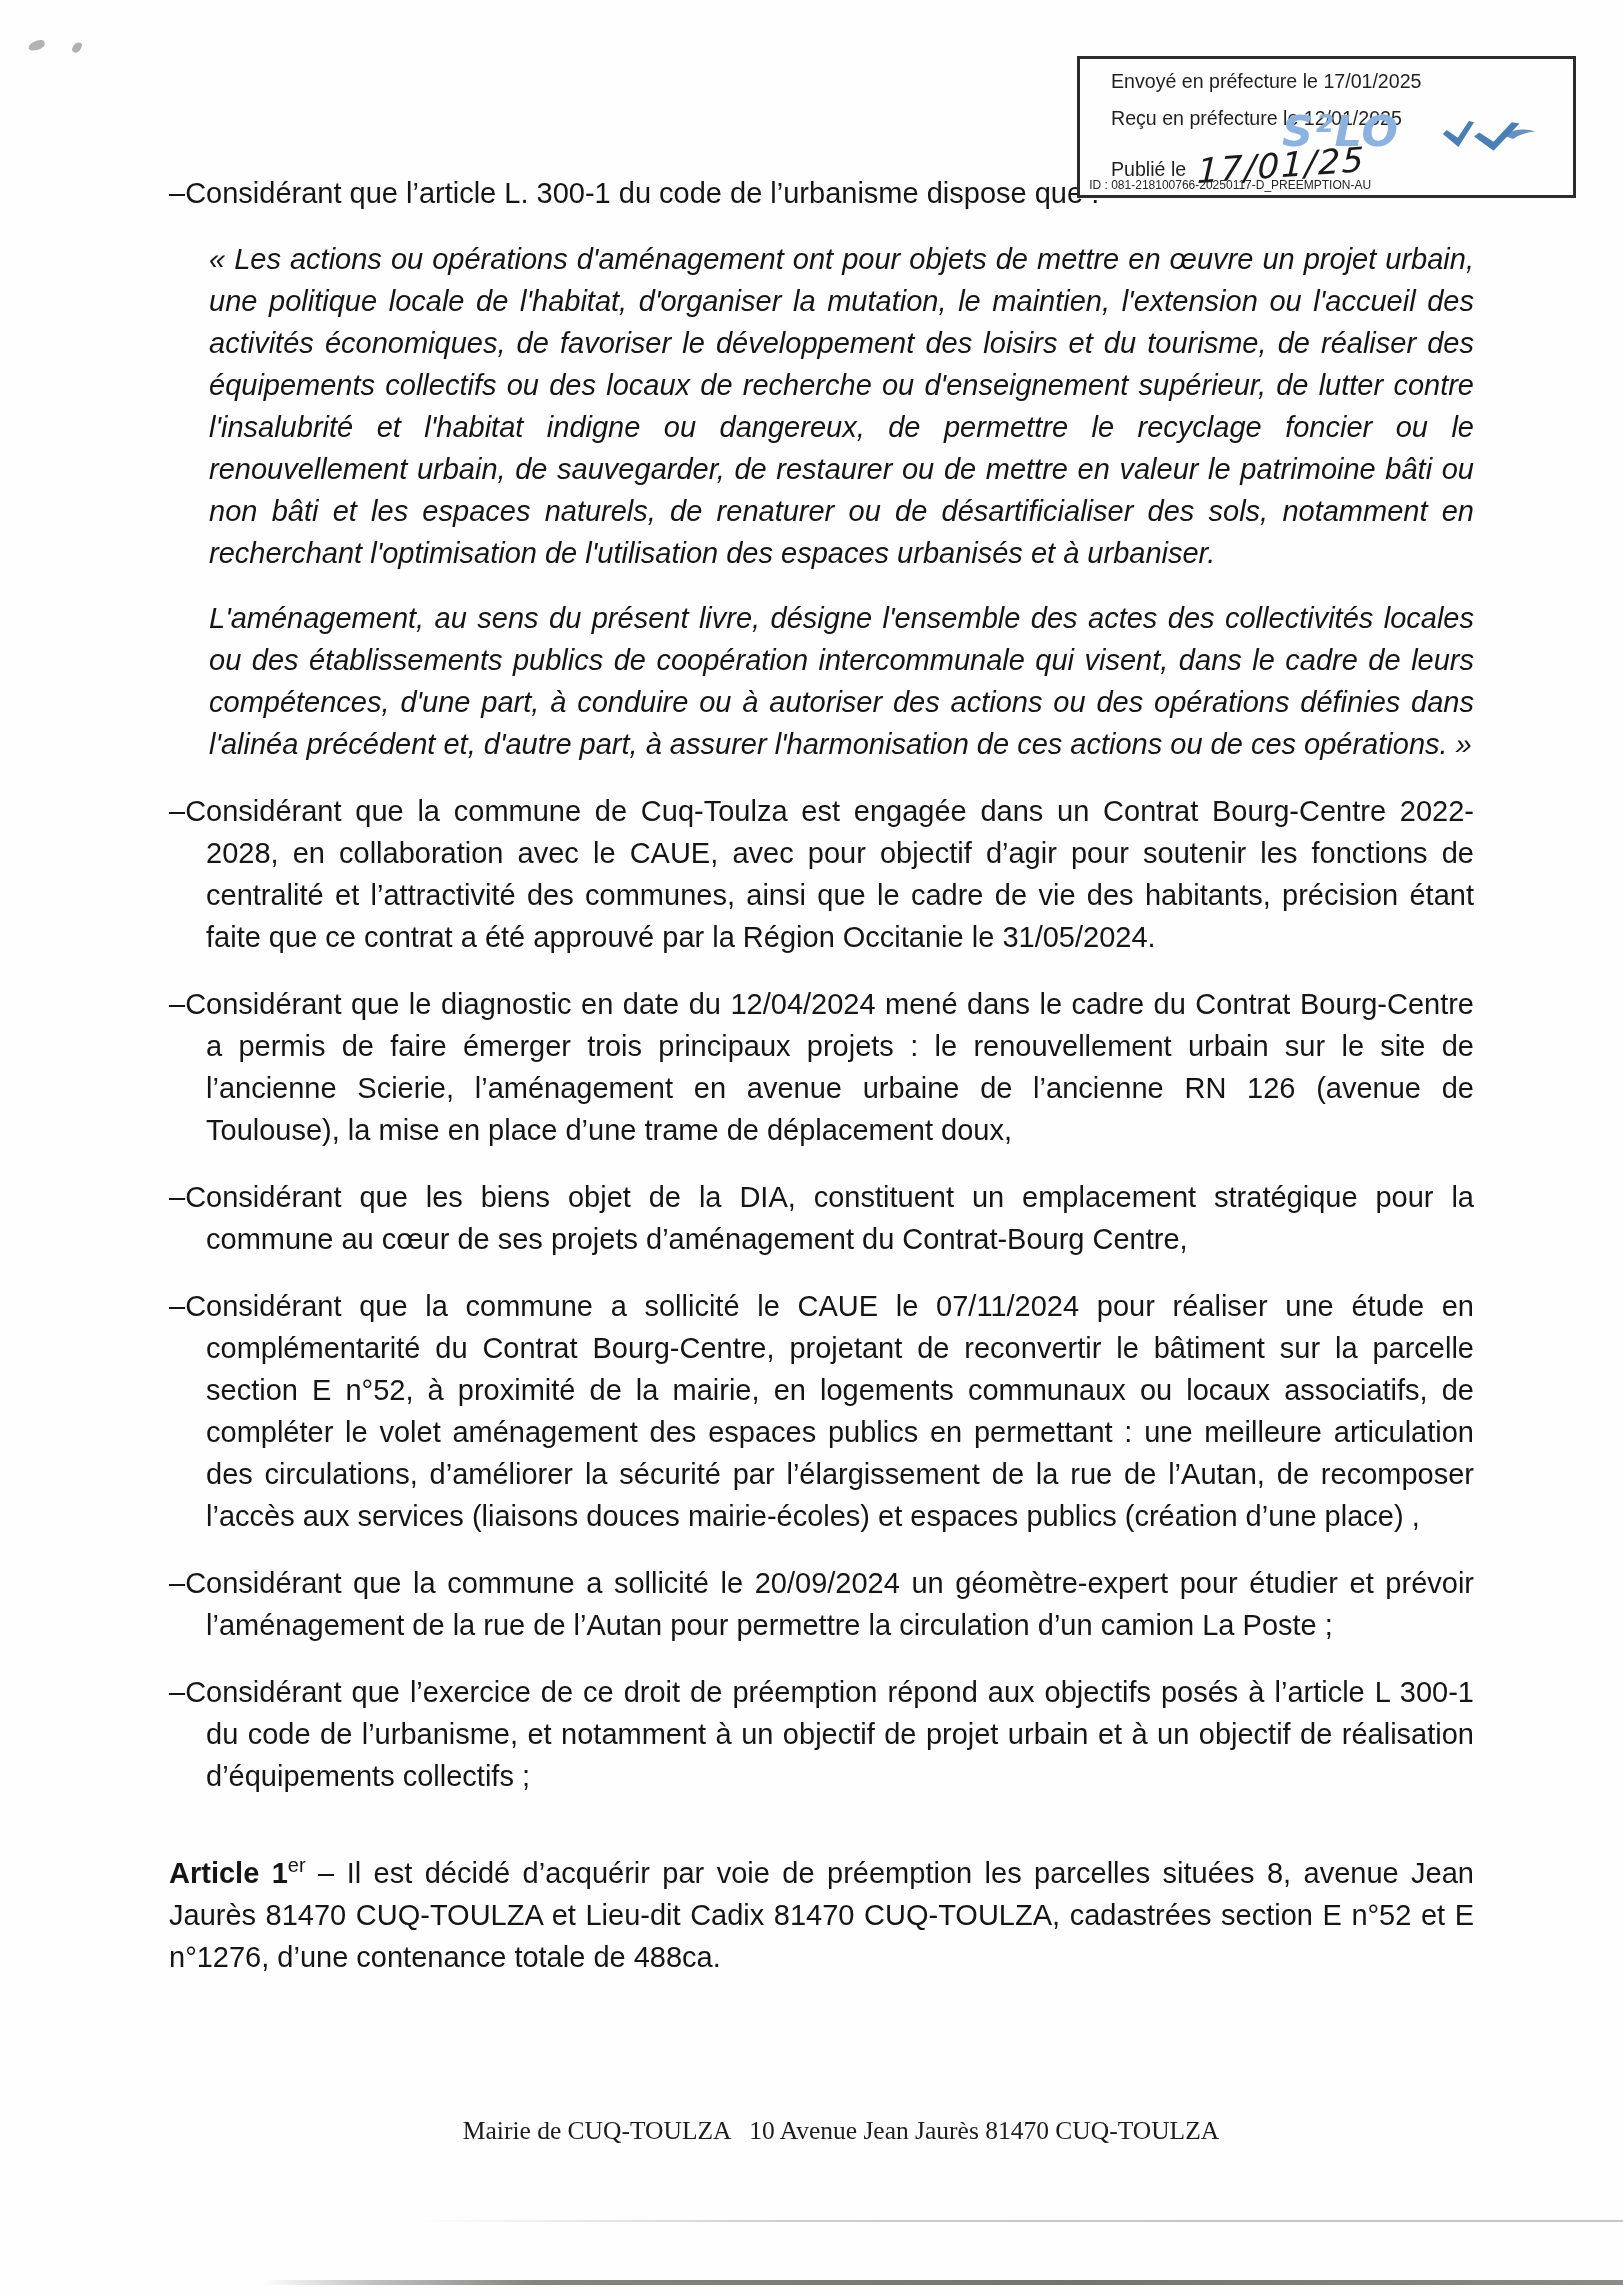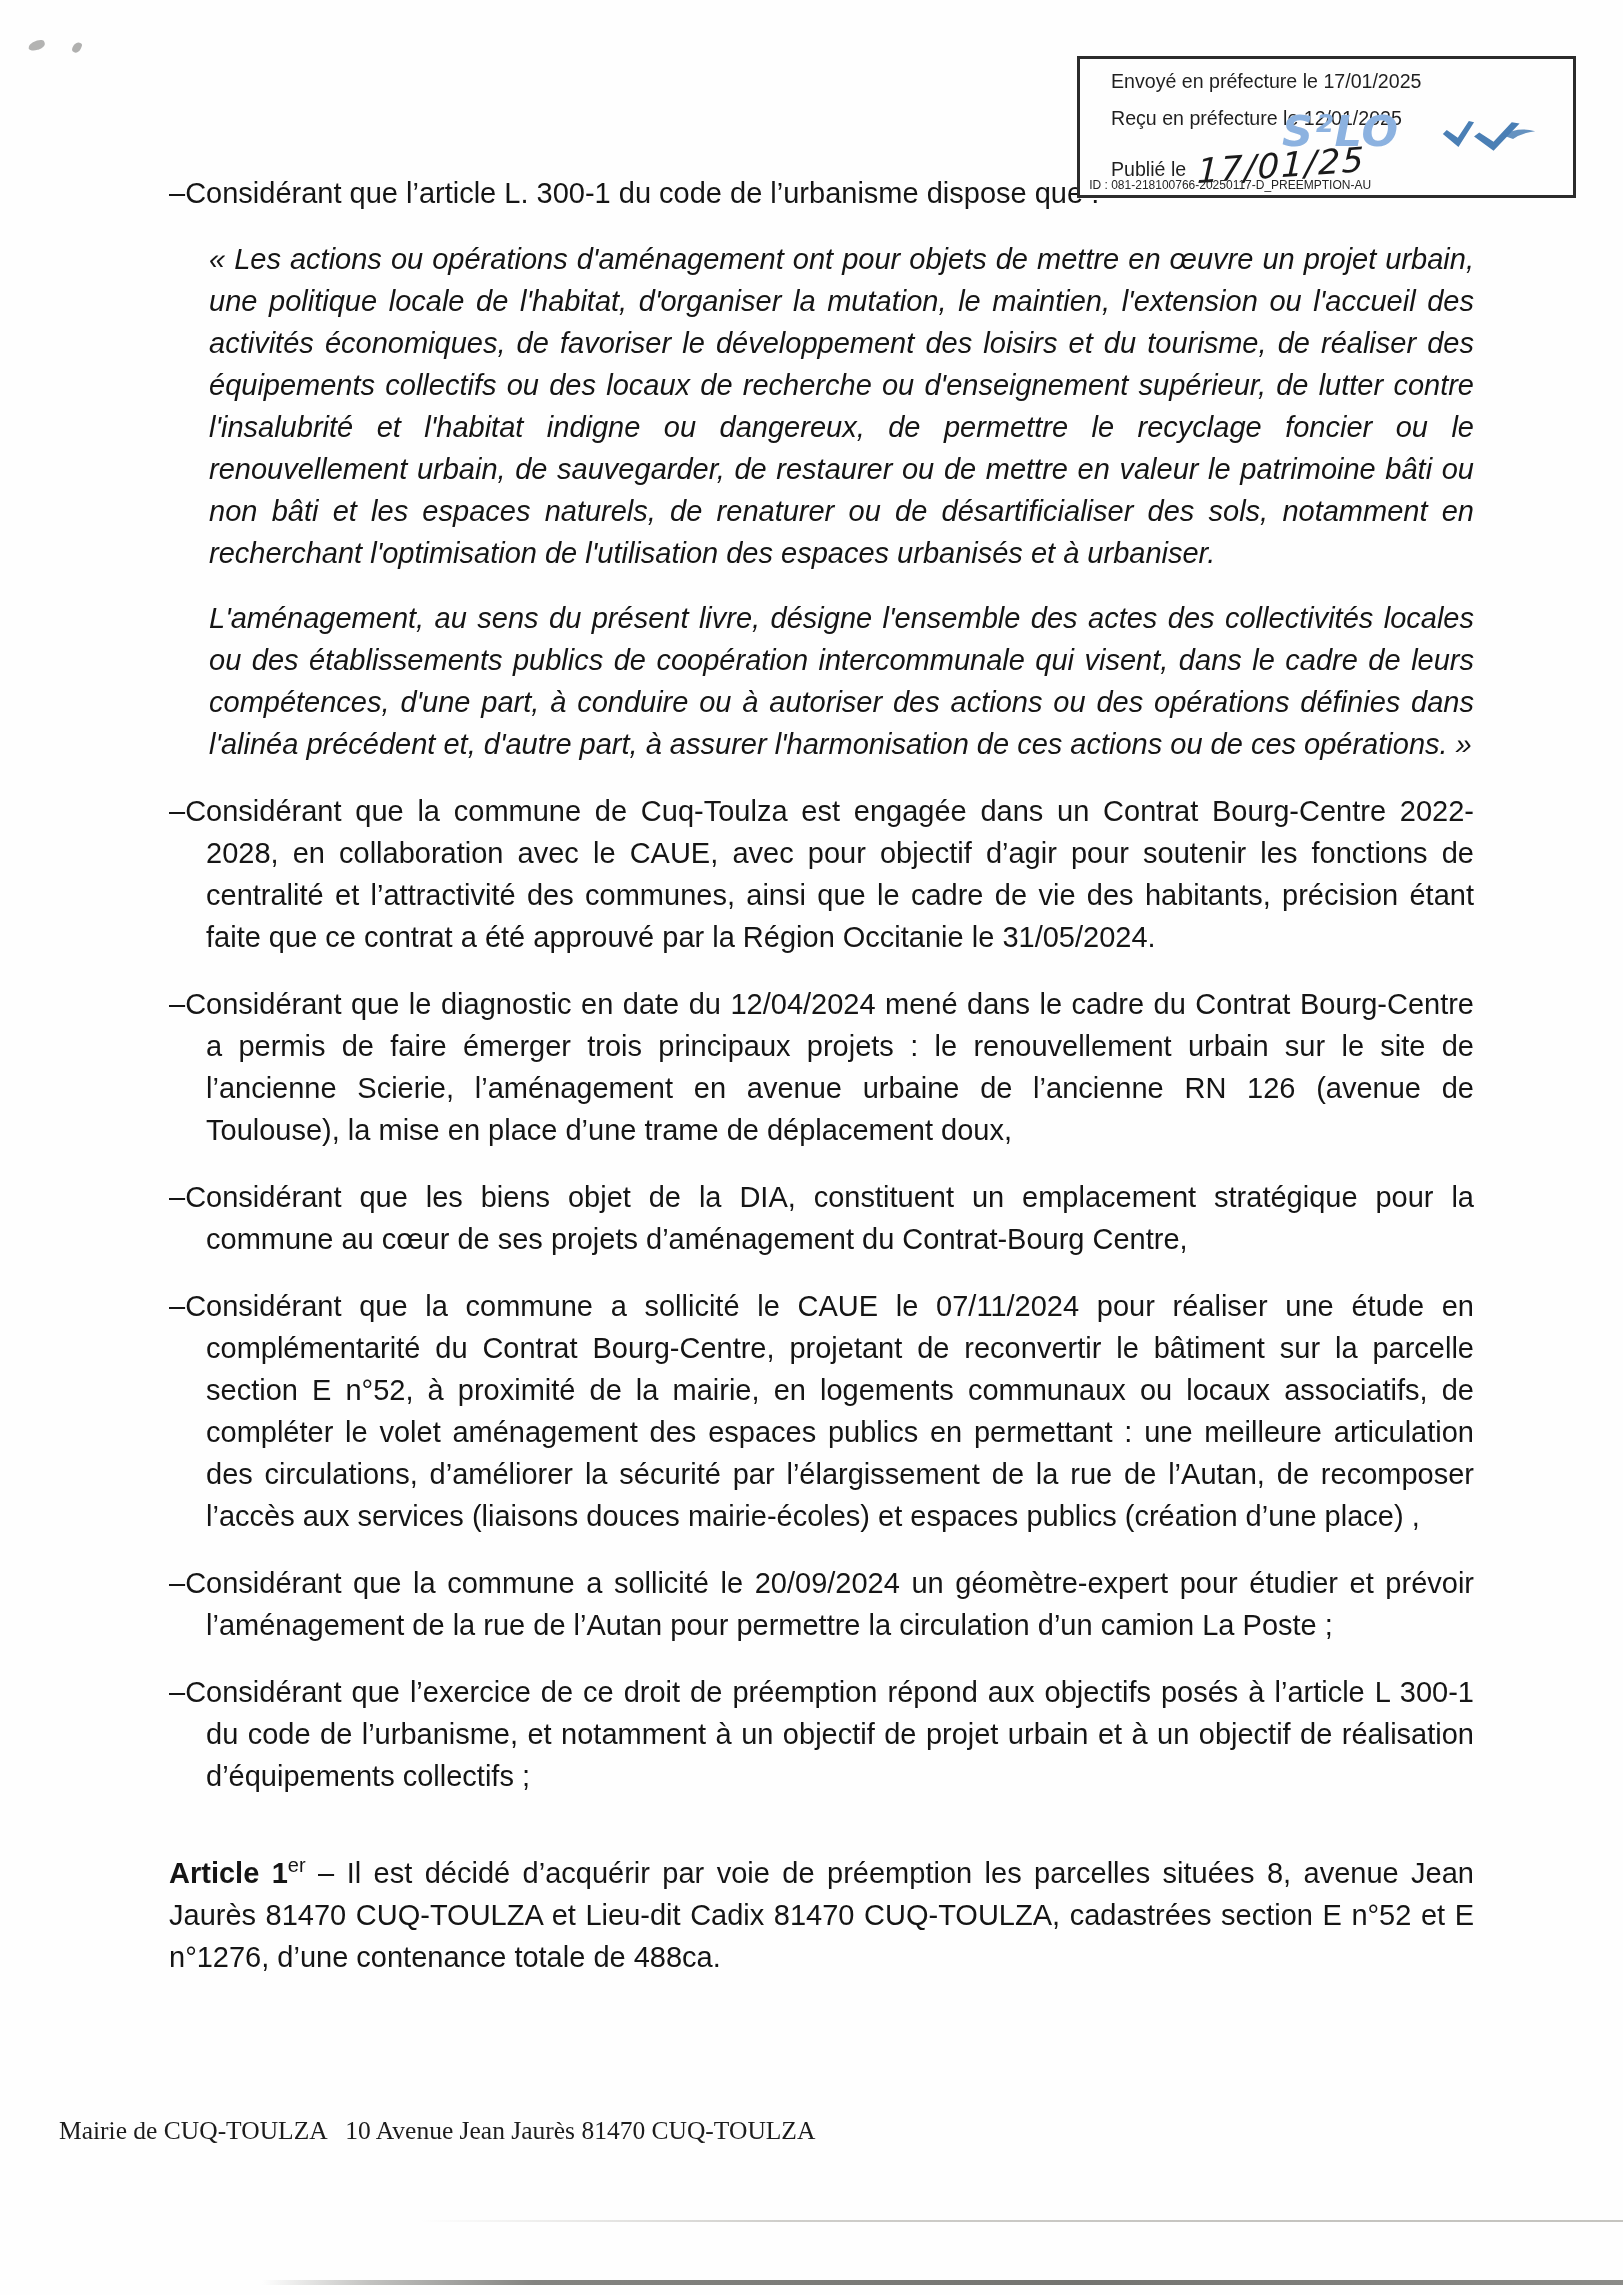--- a/index.html
+++ b/index.html
@@ -86,20 +86,21 @@
   .logo-text{
     font-family:"DejaVu Sans",sans-serif;
     font-weight:bold; font-style:italic;
     font-size:43px; color:#8cb2e0; letter-spacing:1.3px;
   }
   .birds{position:absolute; left:158px; top:10.5px;}
 
   
   .footer{
     position:absolute; left:0; right:0; top:2092px;
+    text-align:center;
     font-family:"Liberation Serif","DejaVu Serif",serif;
     color:#1c1c1c;
     padding-left:59px;
     white-space:pre-wrap;
   }
   .footer-line1{font-size:25.5px; line-height:34px;}
   .footer-line2{font-size:24px; line-height:34px;}
   .footer a{
     color:#6f9ed2;
     text-decoration:underline;

